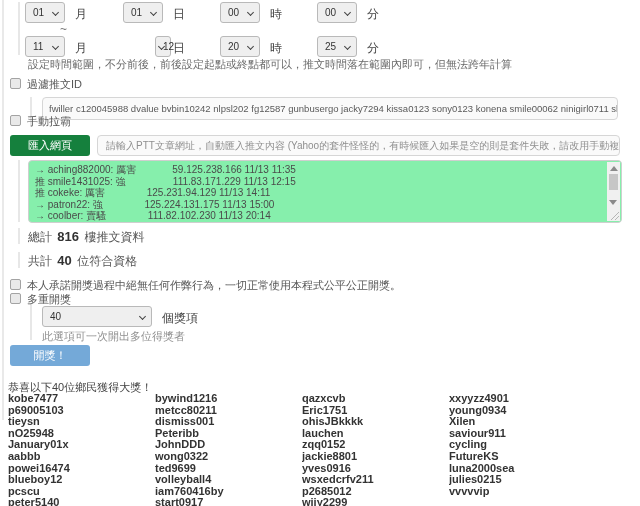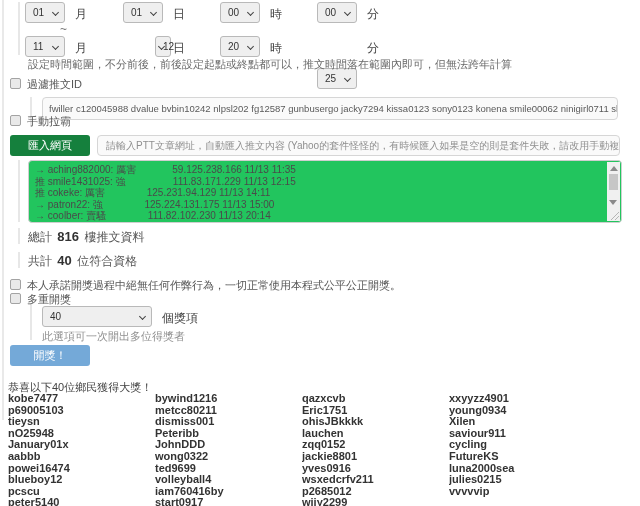--- a/index.html
+++ b/index.html
@@ -24,21 +24,21 @@
 
   
   .text-input { position:absolute; background:#fafafa; border:1px solid #d6d6d6; border-radius:4px; overflow:hidden; white-space:nowrap; }
   .filter-input-text { display:block; padding:5px 6px; font-size:9.5px; color:#5a5a5a; }
   .import-input-text { display:block; padding:0 8px; font-size:10px; line-height:19px; color:#8f8f8f; }
 
   
   .btn { position:absolute; width:80px; height:21px; background:#74a9d8; border:none; border-radius:3px; color:#fff; font-size:11px; text-align:center; line-height:21px; font-family:inherit; cursor:pointer; }
 
   
-  .textarea { position:absolute; left:28px; top:160px; width:594px; height:63px; background:#22c55e; border:1px solid #cfcfcf; border-radius:4px; overflow:hidden; }
+  .textarea { position:absolute; left:28px; top:160px; width:594px; height:63px; background:#86efac; border:1px solid #cfcfcf; border-radius:4px; overflow:hidden; }
   .ta-lines { position:absolute; left:6px; top:3px; right:16px; }
   .ta-line { font-size:10px; line-height:11.5px; color:#4a4a4a; white-space:pre; overflow:hidden; }
   .ta-scrollbar { position:absolute; right:1px; top:1px; width:13px; height:59px; background:#f0f0f0; }
   .sb-up { width:0; height:0; border-left:4px solid transparent; border-right:4px solid transparent; border-bottom:5px solid #8a8a8a; margin:4px auto 2px; }
   .sb-down { position:absolute; bottom:16px; left:2px; width:0; height:0; border-left:4px solid transparent; border-right:4px solid transparent; border-top:5px solid #8a8a8a; }
   .sb-thumb { width:9px; height:16px; background:#c6c6c6; margin:3px auto; }
   .ta-resize { position:absolute; right:2px; bottom:2px; width:10px; height:10px; background:repeating-linear-gradient(135deg, transparent 0 2px, #b5b5b5 2px 3px); clip-path:polygon(100% 0, 100% 100%, 0 100%); }
 
   
   .stat { position:absolute; left:28px; font-size:12px; color:#555; }
@@ -93,21 +93,21 @@
   <div class="sel" style="left:123px; top:36px; width:16px;margin-left:32px;">
     <span class="sel-val">12</span>
     <span class="chev"></span>
   </div>
   <span class="sel-label" style="left:173px; top:40px;">日</span>
   <div class="sel" style="left:220px; top:36px; width:40px;">
     <span class="sel-val">20</span>
     <span class="chev"></span>
   </div>
   <span class="sel-label" style="left:270px; top:40px;">時</span>
-  <div class="sel" style="left:317px; top:36px; width:40px;margin-top:32px;">
+  <div class="sel" style="left:317px; top:36px; width:40px;">
     <span class="sel-val">25</span>
     <span class="chev"></span>
   </div>
   <span class="sel-label" style="left:367px; top:40px;">分</span>
 
   <div class="hint" style="left:28px; top:57px;">設定時間範圍，不分前後，前後設定起點或終點都可以，推文時間落在範圍內即可，但無法跨年計算</div>
 
   <div class="cb" style="left:10px; top:78px;"></div>
   <span class="cb-label" style="left:27px; top:77px;">過濾推文ID</span>
   <div class="text-input" style="left:42px; top:97px; width:576px; height:23px;">

